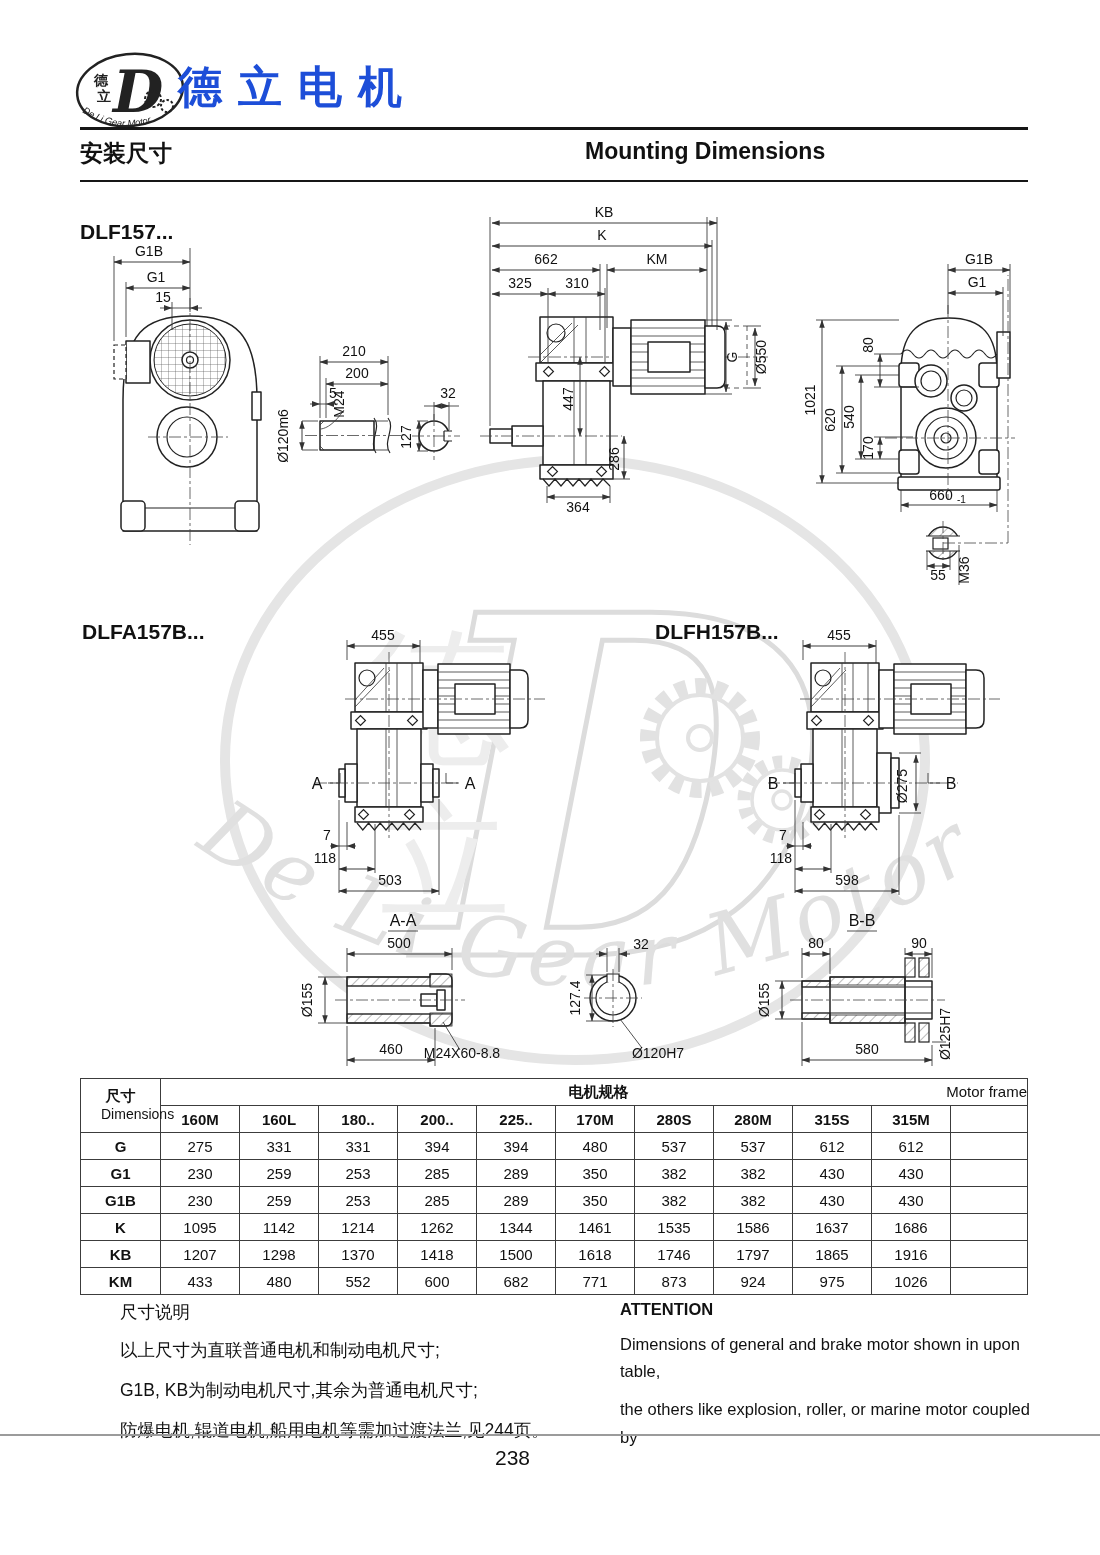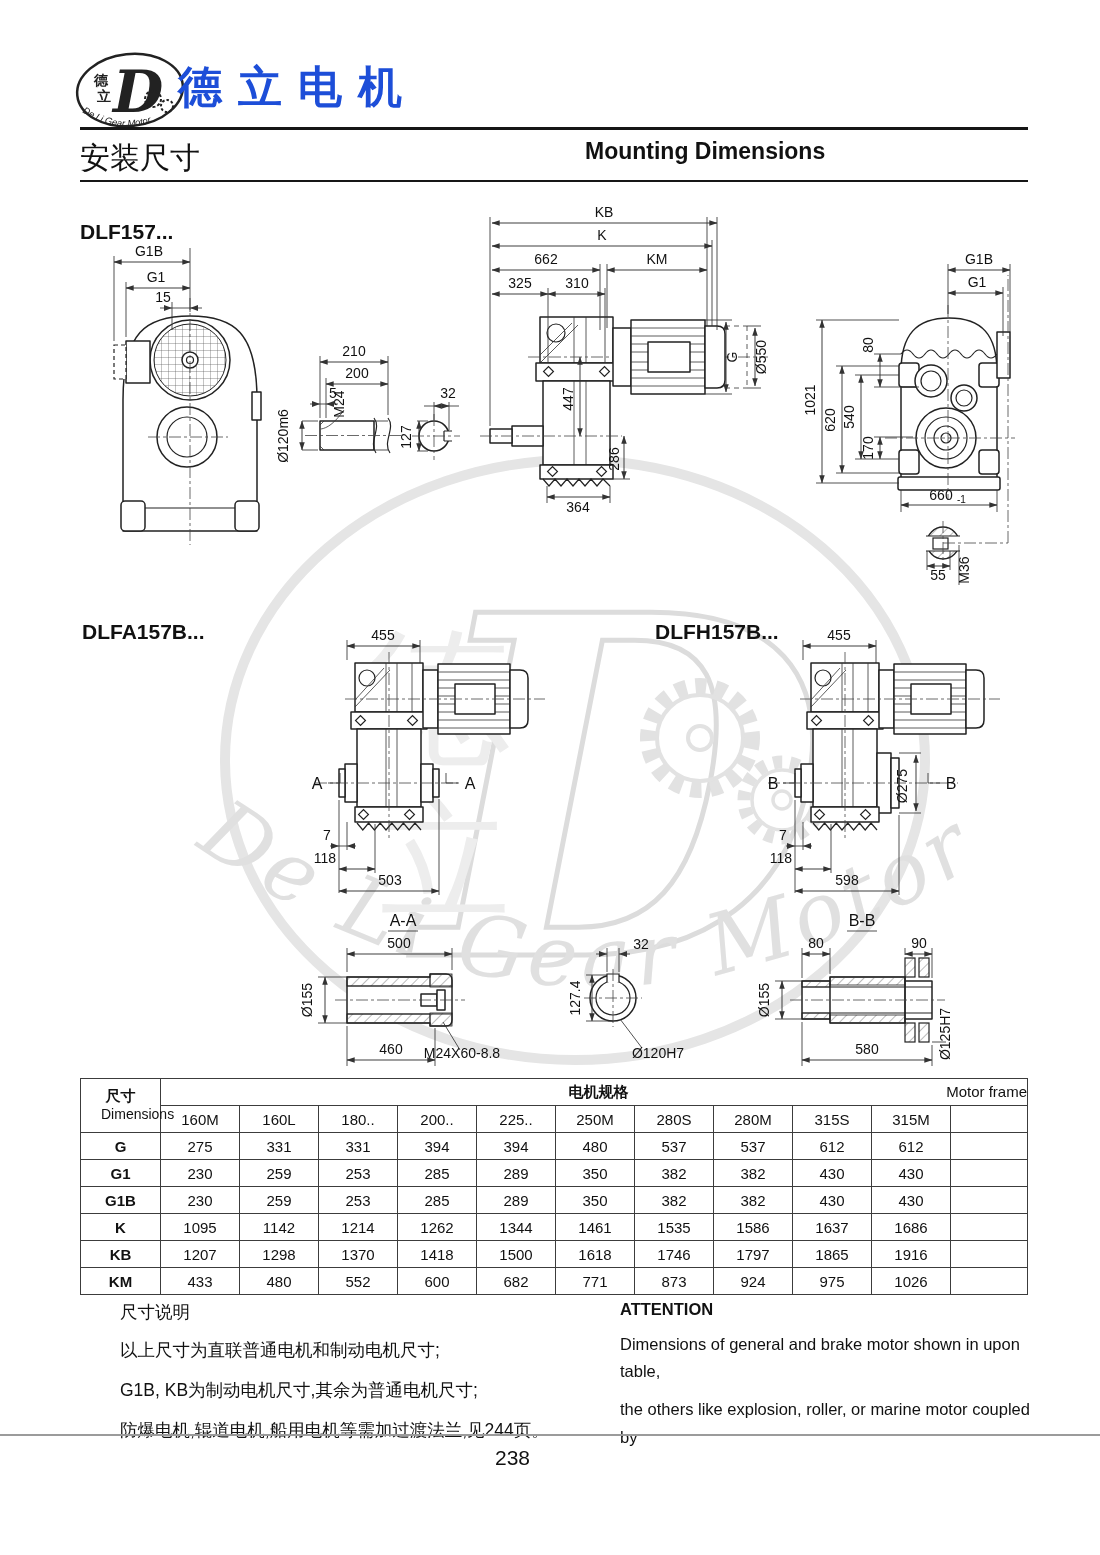--- a/index.html
+++ b/index.html
@@ -2,35 +2,35 @@
 <html><head>
 <meta charset="utf-8">
 <style>
   html,body{margin:0;padding:0;background:#fff;}
   .page{position:relative;width:1100px;height:1555px;background:#fff;overflow:hidden;
         font-family:"Liberation Sans",sans-serif;color:#111;}
   .gfx{position:absolute;left:0;top:0;pointer-events:none;}
   .abs{position:absolute;}
   .brand{left:178px;top:58px;font-family:"DejaVu Serif",serif;font-weight:bold;
          font-size:44px;letter-spacing:16px;color:#1d4ed8;}
-  .sec-zh{left:80px;top:138px;font-size:30px;font-weight:normal;text-align:center;}
+  .sec-zh{left:80px;top:138px;font-size:23px;font-weight:bold;text-align:center;}
   .sec-en{left:585px;top:138px;font-size:23px;font-weight:bold;text-align:right;}
   .rule1{left:80px;top:127px;width:948px;height:3px;background:#161616;}
   .rule2{left:80px;top:180px;width:948px;height:2px;background:#161616;}
 
   table.dims{position:absolute;left:80px;top:1078px;width:948px;border-collapse:collapse;
              table-layout:fixed;font-size:15px;}
   table.dims td{border:1.6px solid #3c3c3c;text-align:center;padding:0;height:26px;
                 vertical-align:middle;background:#fff;}
   td.dimcell{font-weight:bold;line-height:1.25;}
   td.dimcell .small{font-weight:normal;font-size:14px;margin-left:20px;}
   td.spec{position:relative;text-align:left;margin-left:8px;}
   .spec-zh{margin-left:9px;font-weight:bold;}
   .spec-en{position:absolute;left:0;right:0;text-align:right;font-weight:normal;}
-  tr.cols td{font-weight:normal;margin-left:12px;}
+  tr.cols td{font-weight:bold;margin-left:12px;}
   td.rl{font-weight:bold;}
 
   .notes-zh{left:80px;top:1300px;width:480px;font-size:17.5px;margin-left:40px;}
   .notes-en{left:620px;top:1300px;width:430px;font-size:16.5px;}
   .notes-zh .nt{font-weight:normal;margin-bottom:12px;}
   .notes-en .nt{font-weight:bold;margin-bottom:12px;}
   .notes-zh p,.notes-en p{margin:0 0 11px 0;line-height:1.65;}
   .footer-rule{left:0;top:1434px;width:1100px;height:2px;background:#9b9b9b;}
   .page-num{left:0;top:1446px;width:1025px;text-align:center;font-size:21px;}
 
@@ -446,21 +446,21 @@
           <span class="spec-zh">电机规格</span>
           <span class="spec-en">Motor frame</span>
         </td>
       </tr>
       <tr class="cols">
         <td>160M</td>
         <td>160L</td>
         <td>180..</td>
         <td>200..</td>
         <td>225..</td>
-        <td>250M</td>
+        <td>170M</td>
         <td>280S</td>
         <td>280M</td>
         <td>315S</td>
         <td>315M</td>
         <td></td>
       </tr>
     </thead>
     <tbody>
         <tr>
           <td class="rl">G</td>

